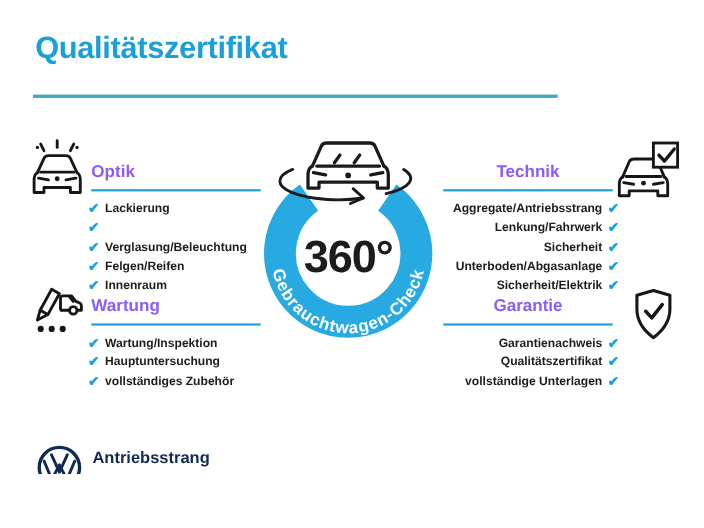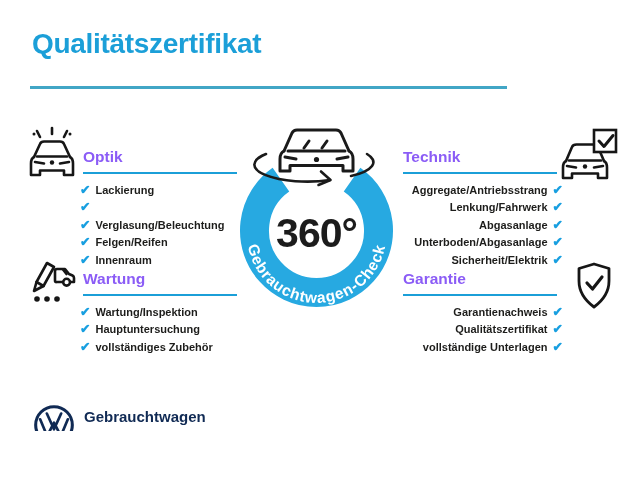--- a/index.html
+++ b/index.html
@@ -13,21 +13,21 @@
   }
   .title-rule {
     position:absolute; left:30px; top:86px; width:477px; height:2.5px;
     background:#41a6c6;
   }
   .sec-head {
     position:absolute; width:154px; box-sizing:border-box;
     font-size:15.5px; font-weight:bold; color:#8b5cf6;
     padding-bottom:6px; border-bottom:2.5px solid #1b9fd8;
   }
-  .head-right { text-align:left; }
+  .head-right { text-align:center; }
   .sec-list {
     position:absolute; margin:0; padding:0; list-style:none;
     font-size:11px; font-weight:bold; color:#1d1d1b; width:220px;
   }
   .sec-list li { height:17.5px; display:flex; align-items:center; gap:5px; }
   .list-right li { justify-content:flex-end; }
   .check { color:#189fe0; font-size:12.5px; line-height:1; }
   .icon-abs { position:absolute; }
   .center-graphic { position:absolute; left:230px; top:118px; }
   .footer-logo { position:absolute; left:33px; top:404px; }
@@ -100,21 +100,21 @@
   <ul class="sec-list list-right" style="right:77px; top:181px;">
     <li>
         <span>Aggregate/Antriebsstrang</span>
         <span class="check">✔</span>
       </li>
     <li>
         <span>Lenkung/Fahrwerk</span>
         <span class="check">✔</span>
       </li>
     <li>
-        <span>Abgasanlage</span>
+        <span>Sicherheit</span>
         <span class="check">✔</span>
       </li>
     <li>
         <span>Unterboden/Abgasanlage</span>
         <span class="check">✔</span>
       </li>
     <li>
         <span>Sicherheit/Elektrik</span>
         <span class="check">✔</span>
       </li>
@@ -202,16 +202,16 @@
   </svg>
 
   <svg class="footer-logo" width="42" height="42" viewBox="0 0 44 44">
     <g fill="none" stroke="#102a54" stroke-linecap="round" stroke-linejoin="round">
       <circle cx="22" cy="22" r="19.2" stroke-width="3.2"></circle>
       <path d="M14.5,10 L22,26.5 L29.5,10" stroke-width="2.8"></path>
       <path d="M7.5,16 L14.8,33.5 L22,19.5 L29.2,33.5 L36.5,16" stroke-width="2.8"></path>
     </g>
   </svg>
   <div class="footer-text">
-    <div>Gebrauchtwagen</div>
+    <div>Antriebsstrang</div>
   </div>
 
 </div>
 
 </body></html>

